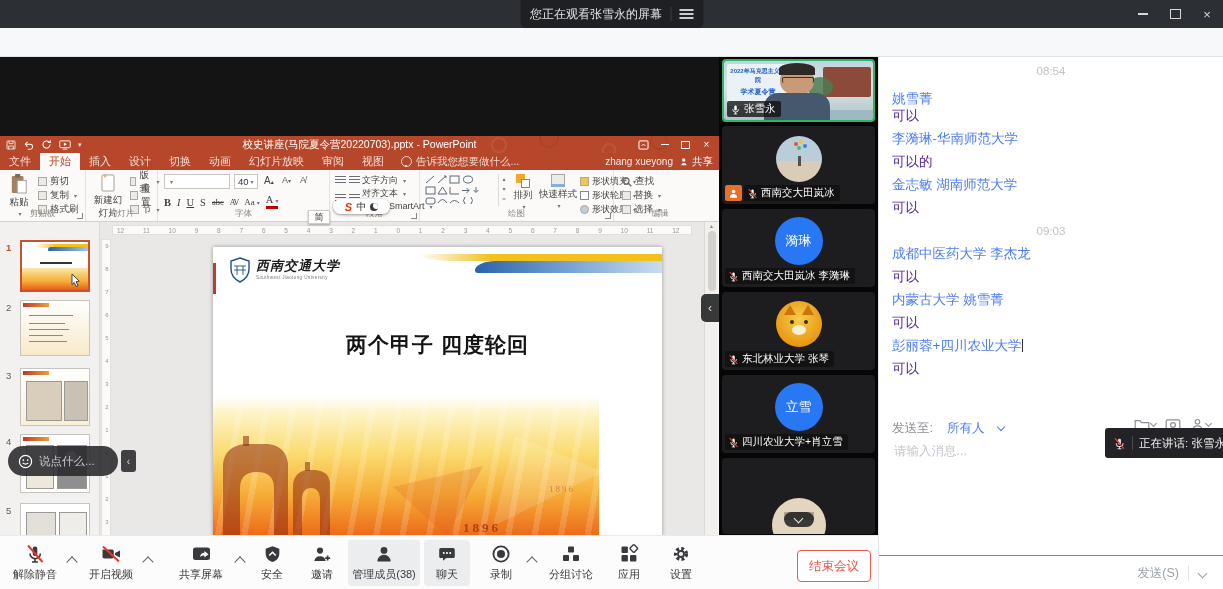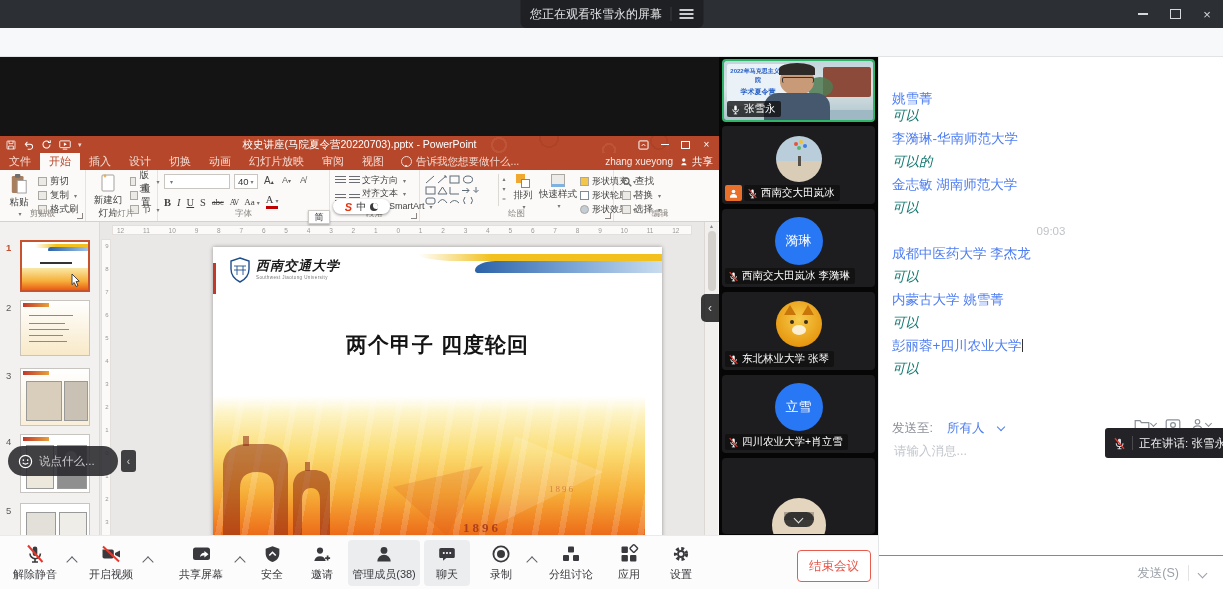--- a/index.html
+++ b/index.html
@@ -116,22 +116,22 @@
   .sw-y{position:absolute;left:205px;top:7px;width:244px;height:7px;border-radius:0 0 0 40px/0 0 0 7px;
     background:linear-gradient(90deg,rgba(242,193,30,0),#F2C11E 30%);}
   .sw-b{position:absolute;left:262px;top:14px;width:187px;height:12px;border-radius:26px 0 0 3px/12px 0 0 3px;
     background:linear-gradient(90deg,#2B62A8,#7FA8D8 55%,#CADDEF);}
   .logo{position:absolute;left:16px;top:10px;display:flex;gap:5px;align-items:flex-start;}
   .logo-txt-cn{font-family:"Liberation Serif",serif;font-weight:bold;font-style:italic;font-size:13px;color:#1A1A1A;letter-spacing:1px;}
   .logo-txt-en{font-size:4.5px;color:#777;letter-spacing:.4px;}
   .slide-title{position:absolute;left:0;top:84px;width:100%;text-align:center;font-size:21px;font-weight:800;color:#141414;letter-spacing:1px;}
   .slide-presenter{position:absolute;left:0;top:204px;width:100%;text-align:center;font-size:13px;color:#222;transform:translateX(12px);}
   .slide-date{position:absolute;left: 0;top:226px;width:100%;text-align:center;font-size:15px;color:#222;transform:translateX(12px);}
-  .slide-img{position:absolute;left:0;top:149px;width:432px;height:148px;overflow:hidden;
-    background:linear-gradient(180deg,rgba(255,252,235,0),#FDF3C4 12%,#FBDC72 38%,#F6AE38 66%,#EF7A1F 88%,#E85B16 100%);}
+  .slide-img{position:absolute;left:0;top:149px;width:354px;height:148px;overflow:hidden;
+    background:linear-gradient(180deg,rgba(255,252,235,0),#FDF3C4 12%,#FBDC72 38%,#F6AE38 66%,#EF7A1F 88%,#E85B16 100%);padding-left:32px;}
   .rays{position:absolute;inset:0;background:repeating-linear-gradient(100deg,rgba(255,255,255,.16) 0 6px,transparent 6px 26px);}
   .shard1{position:absolute;left:180px;top:70px;width:90px;height:70px;background:rgba(220,90,30,.22);clip-path:polygon(0 30%,100% 0,60% 100%);}
   .shard2{position:absolute;left:280px;top:40px;width:110px;height:90px;background:rgba(255,255,255,.15);clip-path:polygon(20% 0,100% 40%,0 100%);}
   .y1896a{position:absolute;left:250px;top:124px;font-family:"Liberation Serif",serif;font-weight:bold;font-size:13px;color:#A63A1C;letter-spacing:3px;opacity:.9;}
   .y1896b{position:absolute;left:336px;top:88px;font-family:"Liberation Serif",serif;font-size:9px;color:#B5502C;letter-spacing:2px;opacity:.55;}
   .vscroll{position:absolute;left:704px;top:86px;width:14px;height:335px;background:#F2F0EE;border-left:1px solid #DCD8D4;box-sizing:border-box;
     font-size:6px;color:#888;text-align:center;}
   .vthumb{margin:2px auto;width:8px;height:60px;background:#D4D0CB;border-radius:4px;}
 
   
@@ -166,21 +166,21 @@
   .badge{position:absolute;left:3px;bottom:3px;width:17px;height:16px;background:#E8702A;border-radius:2px;display:flex;align-items:center;justify-content:center;}
   .chevdown-pill{position:absolute;left:50%;transform:translateX(-50%);top:54px;width:30px;height:15px;background:rgba(30,30,32,.85);
     border-radius:8px;display:flex;align-items:center;justify-content:center;z-index:3;}
   .cd{width:6px;height:6px;border-right:1.5px solid #E8E8E8;border-bottom:1.5px solid #E8E8E8;transform:rotate(45deg);margin-top:-3px;}
 
   
   .chatpanel{position:absolute;left:878px;top:57px;width:345px;height:532px;background:#fff;border-left:1px solid #E4E5E7;box-sizing:border-box;}
   .msg{position:absolute;left:13px;font-size:13.5px;line-height:18px;}
   .msg.time{left:0;width:100%;text-align:center;color:#BFC3C9;font-size:11.5px;}
   .msg.sender{color:#4D7DF2;}
-  .msg.body{color:#0f766e;font-style:italic;}
+  .msg.body{color:#4c1d95;}
   .caret{display:inline-block;width:1px;height:13px;background:#333;vertical-align:-2px;margin-left:1px;}
   .sendto{position:absolute;top:363px;left:13px;font-size:12.5px;color:#8B8F97;display:flex;align-items:center;gap:14px;}
   .sendto .val{color:#4D7DF2;}
   .dd-blue{width:5px;height:5px;border-right:1.5px solid #4D7DF2;border-bottom:1.5px solid #4D7DF2;transform:rotate(45deg);margin-top:-3px;}
   .chat-tools{position:absolute;top:360px;right:12px;display:flex;align-items:center;gap:9px;color:#8A8F96;}
   .dd-gray{width:4px;height:4px;border-right:1.3px solid #8A8F96;border-bottom:1.3px solid #8A8F96;transform:rotate(45deg);margin:-2px 0 0 1px;}
   .chat-input{position:absolute;top:386px;left:13px;width:200px;border:none;outline:none;font-size:12.5px;color:#333;background:transparent;
     font-family:"Liberation Sans","DejaVu Sans",sans-serif;}
   .chat-input::placeholder{color:#C2C6CC;}
   .toast{position:absolute;left:226px;top:371px;width:140px;height:30px;background:#232327;border-radius:3px;
@@ -763,20 +763,21 @@
       <div class="abs" style="left:50%;transform:translateX(-50%);top:40px;width:54px;height:54px;border-radius:50%;background:#E4D6BE;">
         <i class="abs" style="left:12px;top:14px;width:30px;height:8px;background:rgba(40,40,40,.3);"></i>
       </div>
       <div class="chevdown-pill">
           <span class="cd"></span>
         </div>
     </div>
   </div>
 
   <div class="chatpanel">
+    <div class="msg time" style="top:5px;">08:54</div>
     <div class="msg sender" style="top:33px;">姚雪菁</div>
     <div class="msg body" style="top:50px;">可以</div>
     <div class="msg sender" style="top:73px;">李漪琳-华南师范大学</div>
     <div class="msg body" style="top:96px;text-align:right;">可以的</div>
     <div class="msg sender" style="top:119px;">金志敏 湖南师范大学</div>
     <div class="msg body" style="top:142px;">可以</div>
     <div class="msg time" style="top:165px;">09:03</div>
     <div class="msg sender" style="top:188px;">成都中医药大学 李杰龙</div>
     <div class="msg body" style="top:211px;">可以</div>
     <div class="msg sender" style="top:234px;">内蒙古大学 姚雪菁</div>

